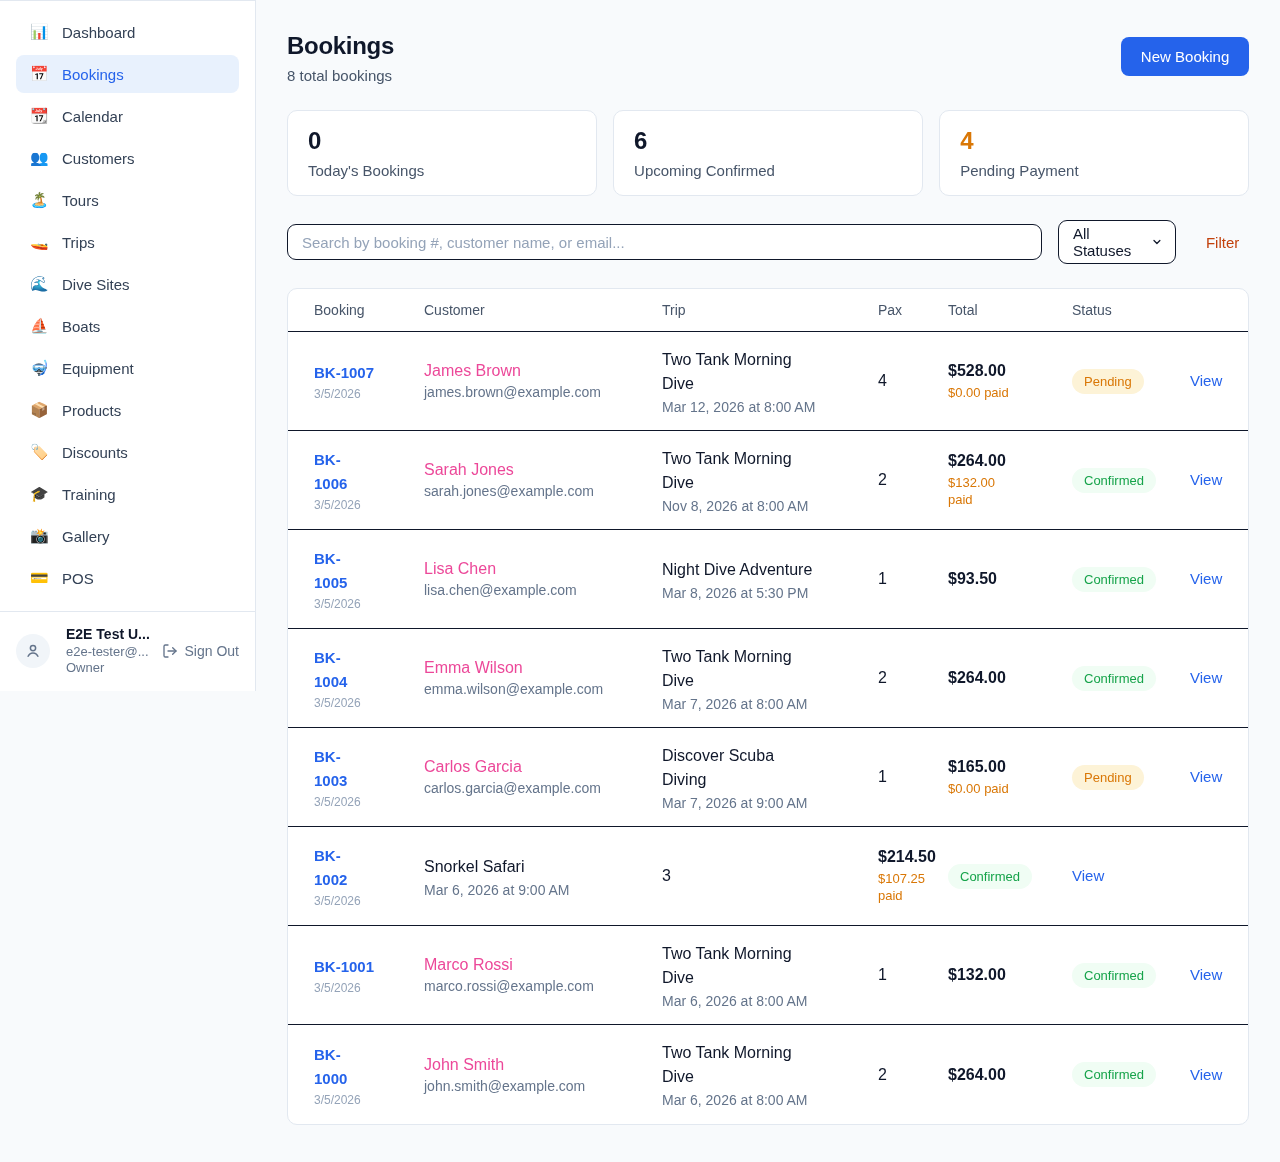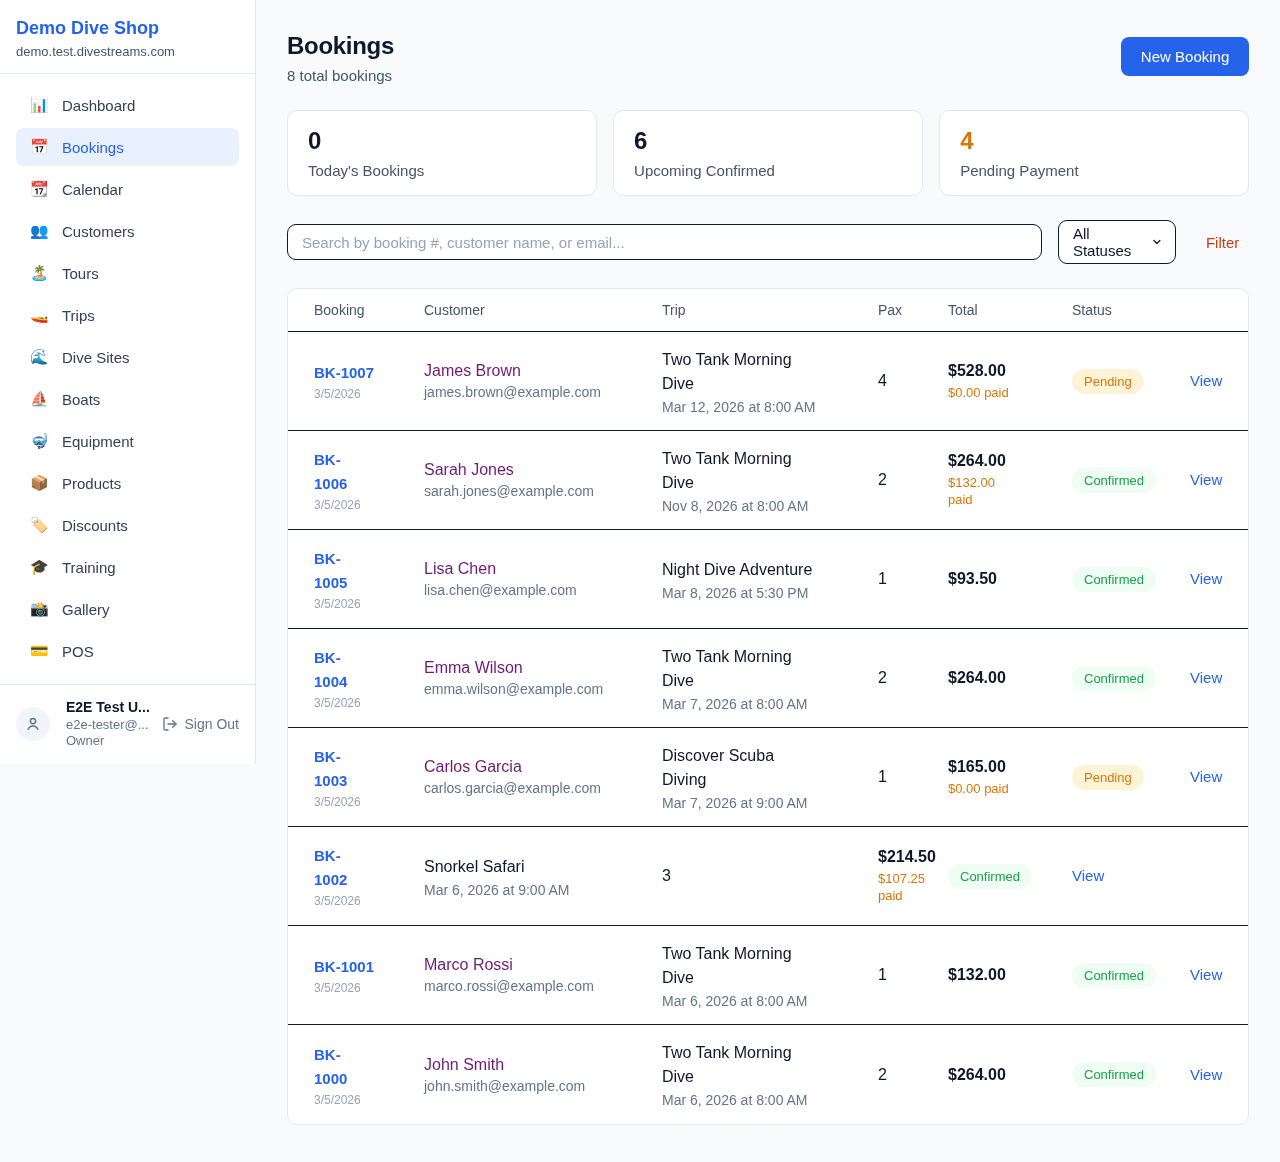--- a/index.html
+++ b/index.html
@@ -74,40 +74,36 @@
     display:grid;
     grid-template-columns:110px 238px 216px 70px 124px 118px 1fr;
     padding:0 26px; align-items:center;
   }
   .thead { padding-top:13px; padding-bottom:13px; border-bottom:1px solid #0f172a; }
   .th { font-size:14px; color:#475569; font-weight:500; }
   .trow { min-height:99px; padding-top:8px; padding-bottom:8px; border-bottom:1px solid #0f172a; }
   .trow:last-child { border-bottom:none; }
   .bid { font-size:15px; font-weight:600; color:#2563eb; line-height:24px; white-space:pre-line; text-decoration:none; cursor:pointer; display:inline-block; }
   .bdate { margin-top:2px; font-size:12px; color:#94a3b8; }
-  .cname { font-size:16px; color:#701a75; }
+  .cname { font-size:16px; color:#ec4899; }
   .cemail { margin-top:4px; font-size:14px; color:#64748b; }
   .tname { font-size:16px; font-weight:500; color:#0f172a; line-height:24px; white-space:pre-line; }
   .tdate { margin-top:3px; font-size:14px; color:#64748b; }
   .pax { font-size:16px; color:#0f172a; }
   .tamount { font-size:16px; font-weight:700; color:#0f172a; }
   .tpaid { margin-top:4px; font-size:13px; color:#d97706; line-height:17px; white-space:pre-line; }
   .badge { display:inline-block; font-size:13px; padding:5px 12px; border-radius:999px; }
   .badge.pending { color:#d97706; background:#fdf3d7; }
   .badge.confirmed { color:#16a34a; background:#f0fdf4; }
   .view { font-size:15px; color:#2563eb; font-weight:500; text-decoration:none; cursor:pointer; }
 </style>
 </head>
 <body>
 
 <aside>
-  <div class="brand">
-    <div class="brand-title">Demo Dive Shop</div>
-    <div class="brand-domain">demo.test.divestreams.com</div>
-  </div>
   <div class="divider"></div>
   <nav>
       <div class="nav-item">
         <span class="nav-icon">📊</span>
         <span>Dashboard</span>
       </div>
       <div class="nav-item active">
         <span class="nav-icon">📅</span>
         <span>Bookings</span>
       </div>

